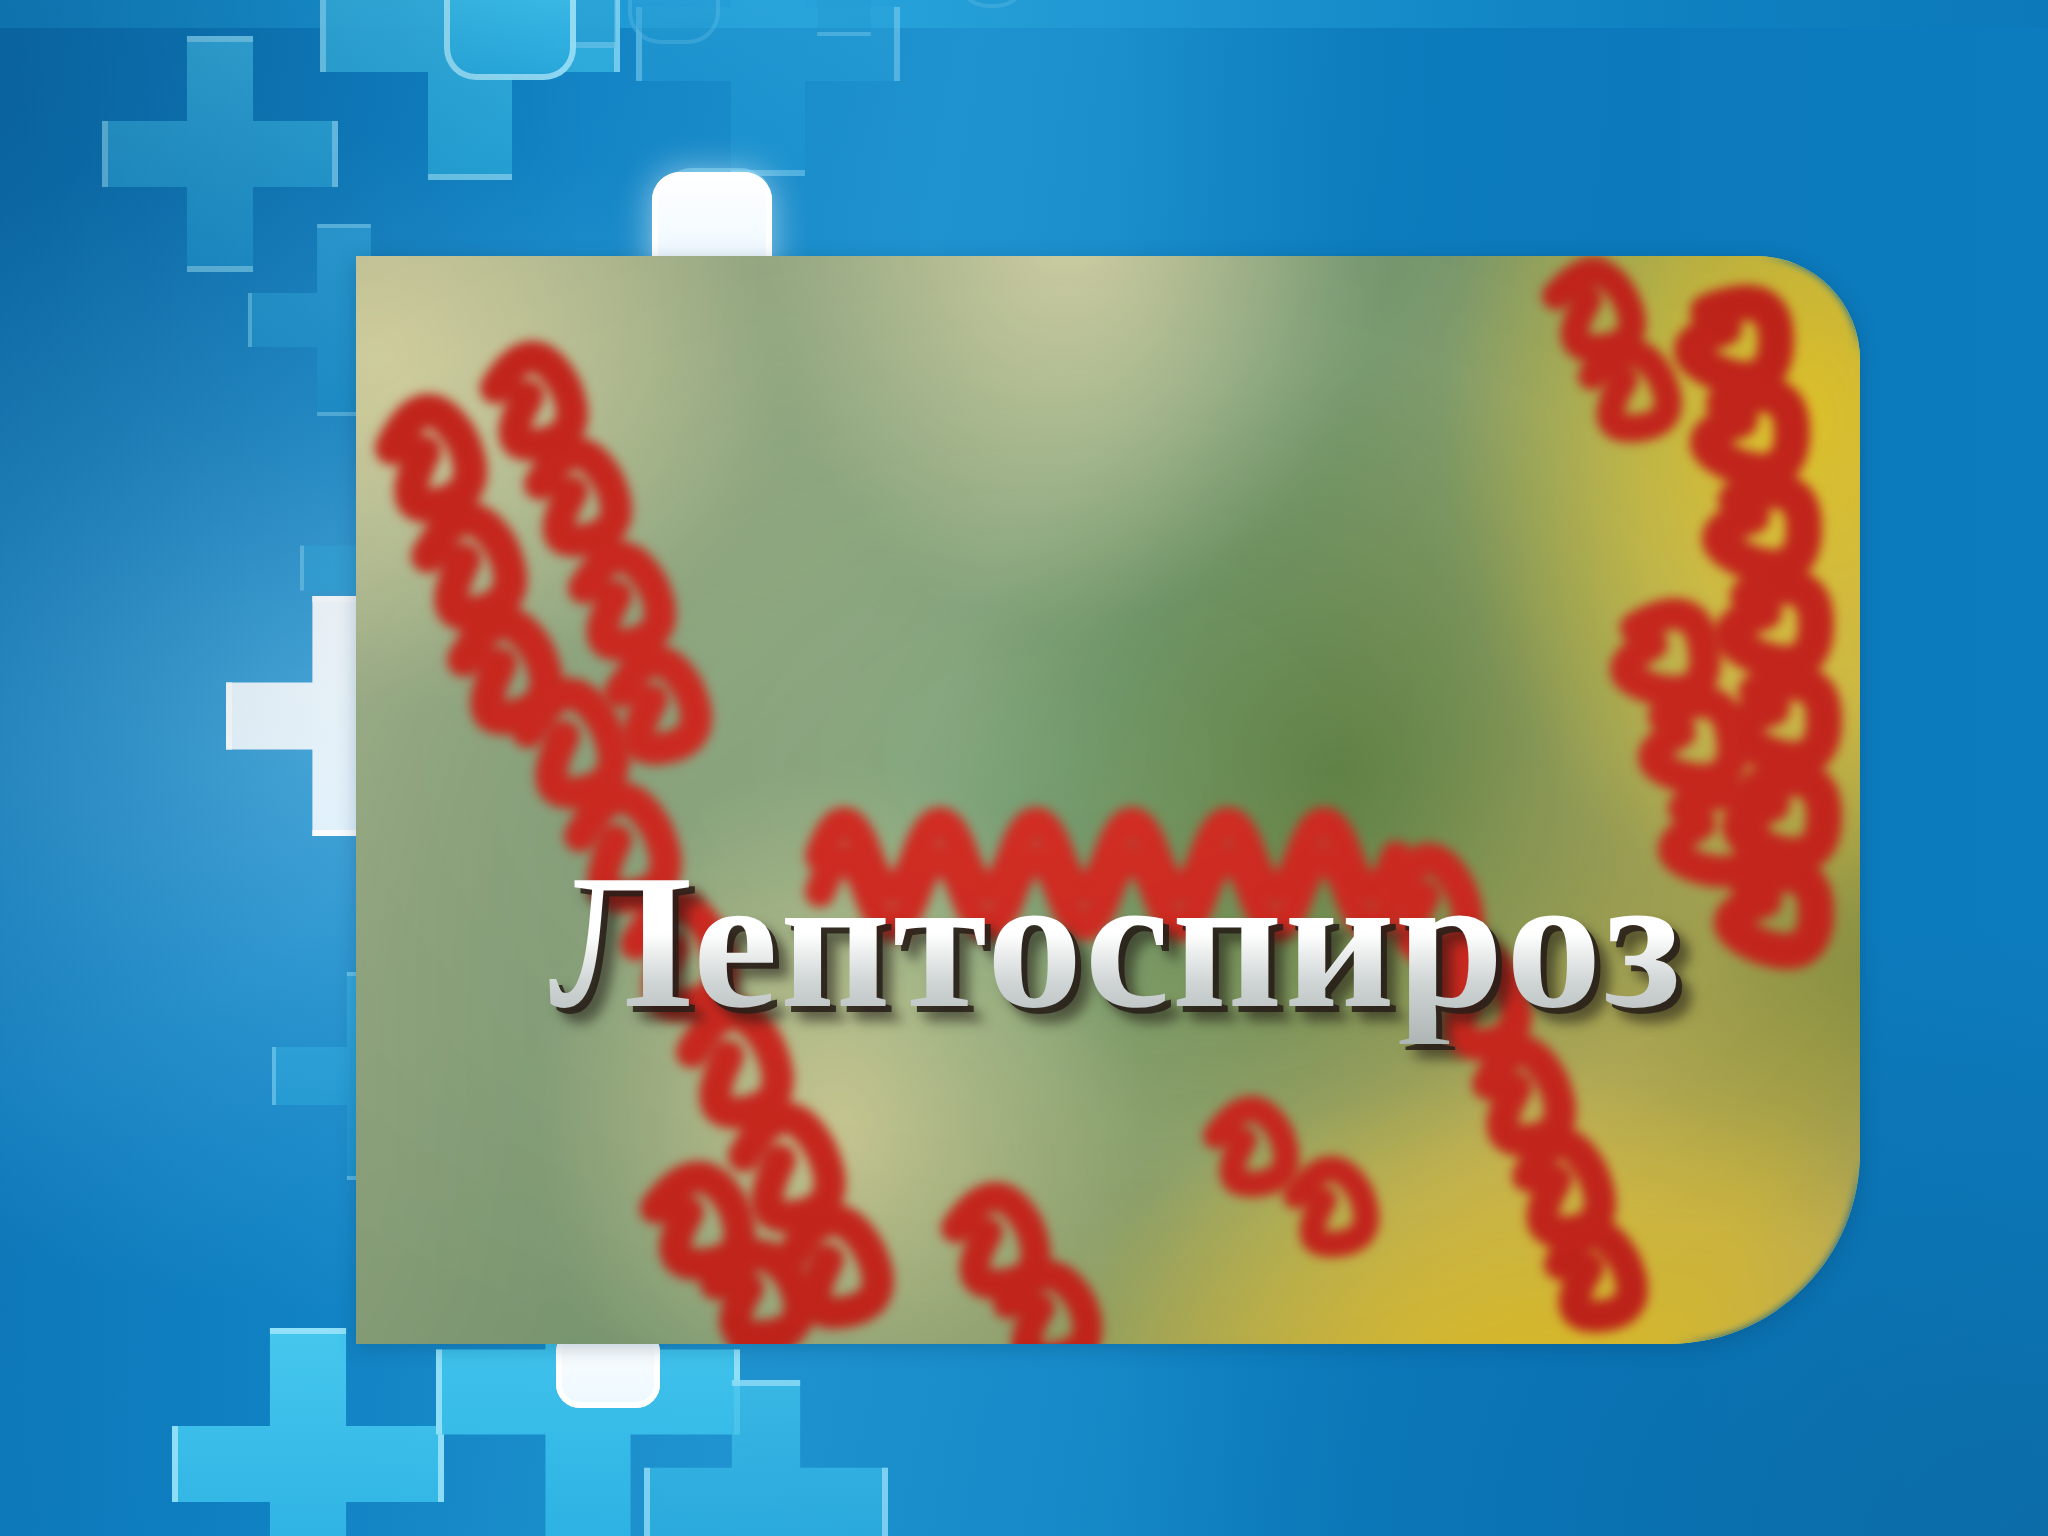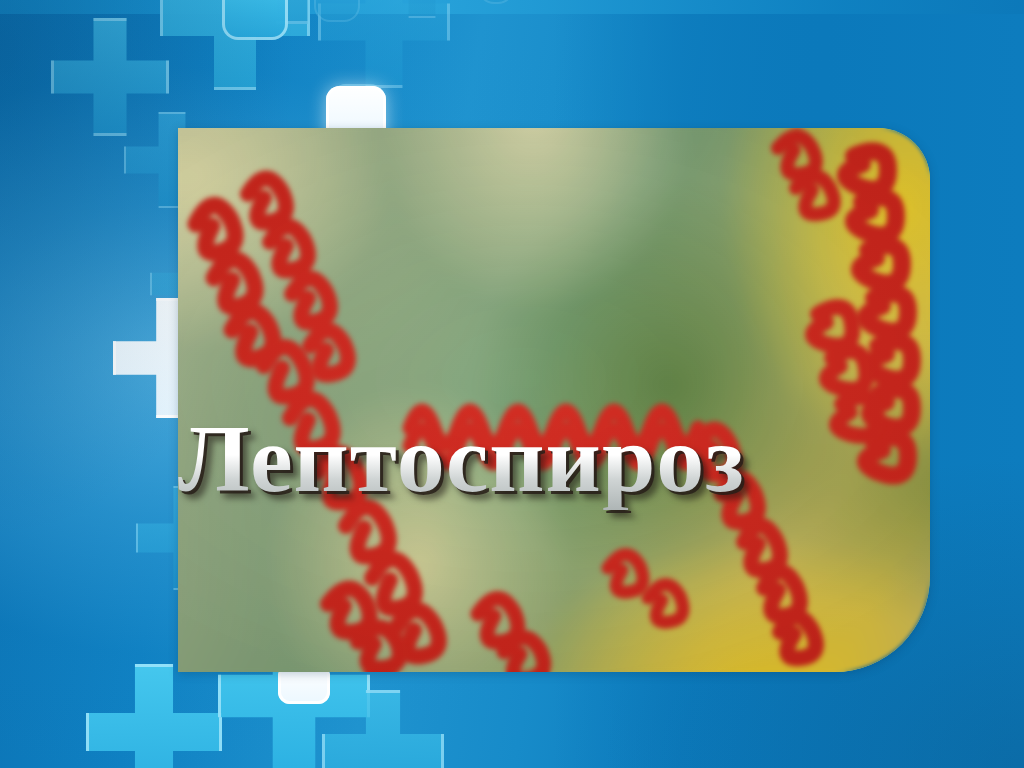--- a/index.html
+++ b/index.html
@@ -137,22 +137,23 @@
     fill: none;
     stroke: #d2281b;
     stroke-linecap: round;
     filter: url(#softred);
   }
 
   
   #title {
     position: absolute;
     left: 178px;
-    top: 408px;
+    top: 420px;
     width: 760px;
+    text-align: center;
     font-family: "Liberation Serif", "DejaVu Serif", serif;
     font-weight: bold;
     font-size: 96px;
     line-height: 1.06;
     letter-spacing: 1px;
     color: #f4f6f6;
     background: linear-gradient(180deg,#ffffff 0%,#ffffff 46%,#cfd4d4 70%,#aeb5b5 100%);
     -webkit-background-clip: text;
     background-clip: text;
     -webkit-text-fill-color: transparent;

